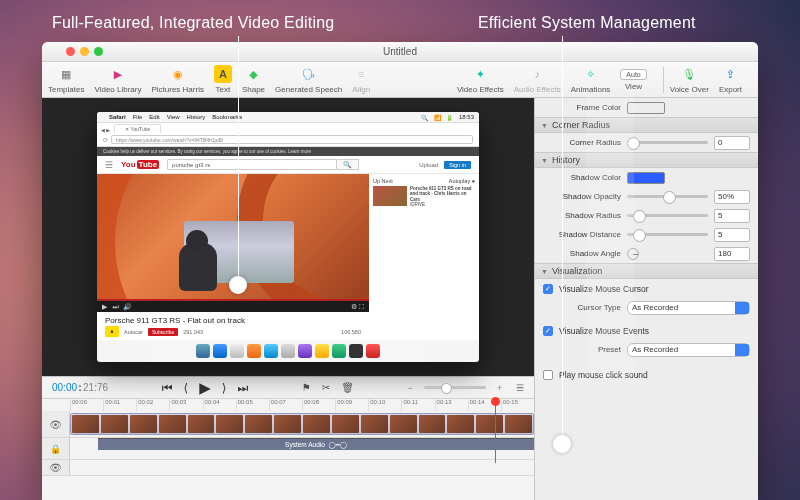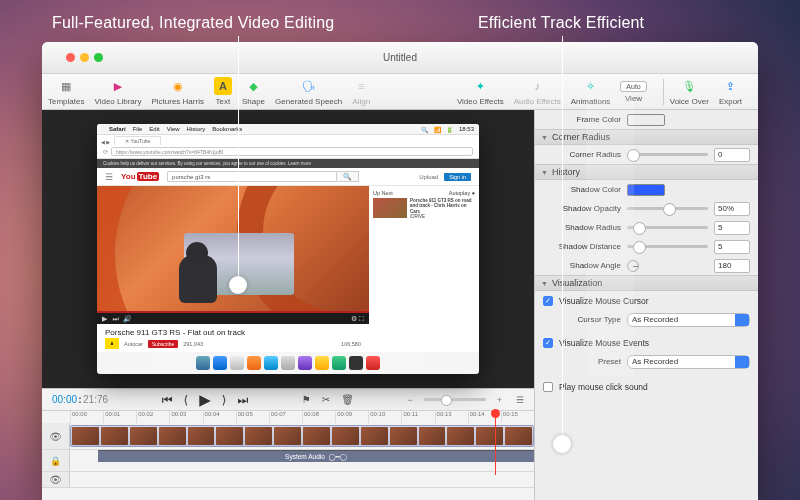--- a/index.html
+++ b/index.html
@@ -2,21 +2,21 @@
 <html><head>
 <meta charset="utf-8">
 <style>
 *{margin:0;padding:0;box-sizing:border-box;font-family:-apple-system,"Helvetica Neue",Arial,sans-serif;-webkit-font-smoothing:antialiased}
 body{width:800px;height:500px;overflow:hidden;background:radial-gradient(ellipse 900px 700px at 30% 55%,#f0a878 0%,#d88a7a 18%,#9a5b76 38%,#5e3f6a 55%,#2b3050 72%,#0f1829 90%)}
 .annotations{position:absolute;top:0;left:0;width:800px;height:500px;pointer-events:none;z-index:100}
 .anno-text{position:absolute;color:#fff;font-size:16px;font-weight:400;letter-spacing:.2px}
 .anno-line{position:absolute;background:#fff;width:1px}
 .anno-dot{position:absolute;width:18px;height:18px;border-radius:50%;background:#fff;margin-left:-9px;margin-top:-9px;box-shadow:0 0 4px rgba(0,0,0,.25)}
 .window{position:absolute;left:42px;top:42px;width:716px;height:458px;background:#ededed;border-radius:6px 6px 0 0;box-shadow:0 16px 48px rgba(0,0,0,.5);overflow:hidden}
-.titlebar{height:32px;background:linear-gradient(#fafafa,#e8e8e8);border-bottom:1px solid #d0d0d0;display:flex;align-items:center;padding:0 24px;position:relative}
+.titlebar{height:20px;background:linear-gradient(#fafafa,#e8e8e8);border-bottom:1px solid #d0d0d0;display:flex;align-items:center;padding:0 24px;position:relative}
 .traffic{display:flex;gap:5px}
 .tl{width:9px;height:9px;border-radius:50%}
 .red{background:#ff5f57}.yel{background:#febc2e}.grn{background:#28c840}
 .win-title{position:absolute;left:50%;transform:translateX(-50%);font-size:10px;color:#555}
 .toolbar{height:36px;background:linear-gradient(#f9f9f9,#efefef);border-bottom:1px solid #c8c8c8;display:flex;align-items:center;padding:0 6px;font-size:8px;color:#555}
 .tb-item{display:flex;flex-direction:column;align-items:center;margin-right:10px;gap:2px}
 .tb-icon{width:18px;height:18px;border-radius:3px;display:flex;align-items:center;justify-content:center;font-size:11px}
 .tb-spacer{flex:1}
 .content{display:flex;height:calc(100% - 54px)}
 .left-pane{width:492px;display:flex;flex-direction:column;background:#262626}
@@ -94,21 +94,21 @@
 .select::after{content:"";position:absolute;right:0;top:0;bottom:0;width:14px;background:#3b82f6;border-radius:0 2px 2px 0}
 .anno-mask{position:absolute;background:rgba(255,255,255,.15);pointer-events:none}
 </style>
 </head>
 <body>
 
 <div class="annotations">
   <div class="anno-text" style="left:52px;top:14px">Full-Featured, Integrated Video Editing</div>
   <div class="anno-line" style="left:238px;top:36px;height:249px"></div>
   <div class="anno-dot" style="left:238px;top:285px"></div>
-  <div class="anno-text" style="left:478px;top:14px">Efficient Track Efficient</div>
+  <div class="anno-text" style="left:478px;top:14px">Efficient System Management</div>
   <div class="anno-line" style="left:562px;top:36px;height:408px"></div>
   <div class="anno-dot" style="left:562px;top:444px"></div>
   <div class="anno-mask" style="left:586px;top:96px;width:48px;height:280px"></div>
 </div>
 
 <div class="window">
 
   <div class="titlebar">
     <div class="traffic">
       <div class="tl red"></div>

